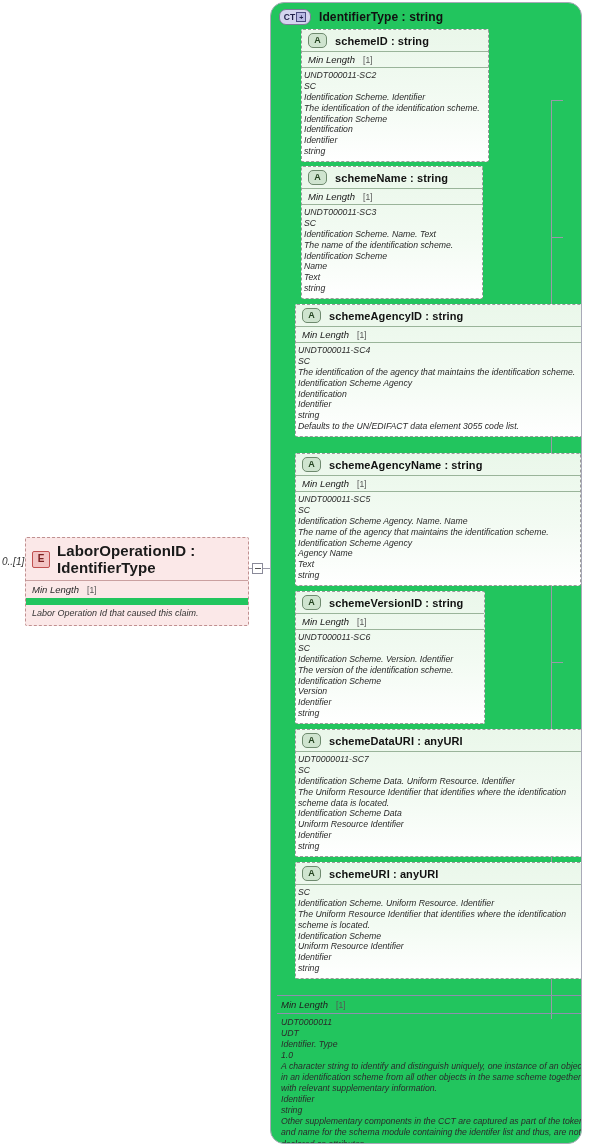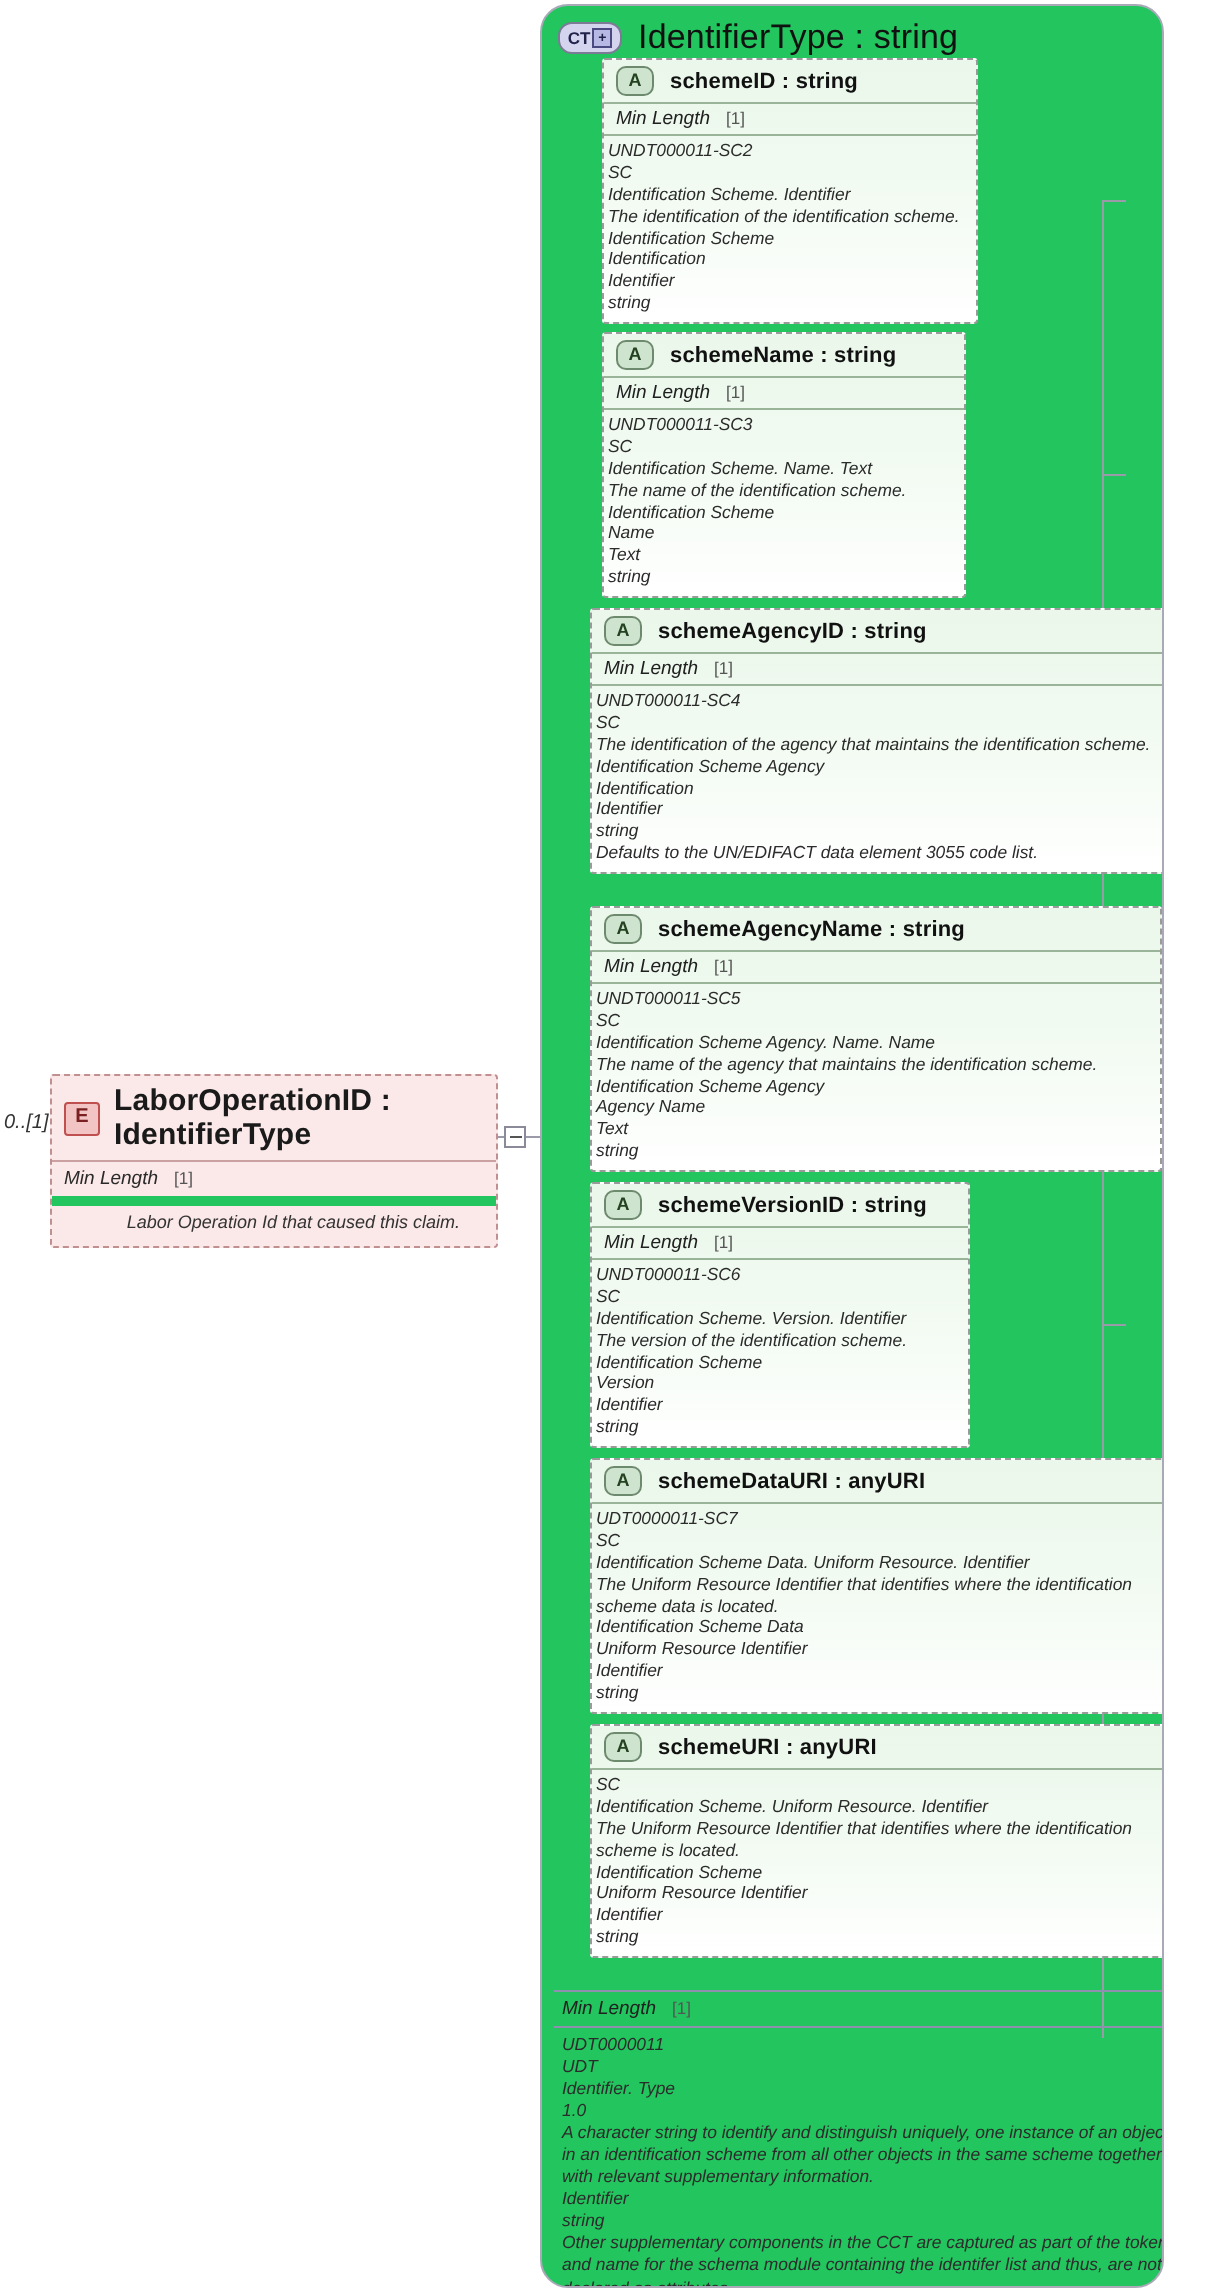--- a/index.html
+++ b/index.html
@@ -35,23 +35,23 @@
   #element-node .node-title{
     font-size:15px;font-weight:bold;color:#1a1a1a;letter-spacing:.1px;
   }
   .facet-row{
     border-top:1px solid #caa0a0;
     padding:3px 6px 3px 6px;
     font-size:9.5px;font-style:italic;color:#2a2a2a;
   }
   .facet-row .facet-card{font-style:normal;color:#555;padding-left:8px;font-size:8.5px;}
   .doc-block{
-    border-top:5px solid #22c55e;
+    border-top:7px solid #22c55e;
     padding:3px 18px 5px 6px;
-    font-size:9px;font-style:italic;color:#333;line-height:1.28;text-align:right;
+    font-size:9px;font-style:italic;color:#333;line-height:1.28;
   }
   #cardinality{
     left:2px;top:556px;font-size:10px;font-style:italic;color:#333;
   }
 
   
   #expand-box{
     left:252px;top:563px;width:11px;height:11px;
     border:1px solid #8a8a99;background:#ffffff;box-sizing:border-box;
     display:flex;align-items:center;justify-content:center;
@@ -82,21 +82,21 @@
     background:#d4d4ef;
     border-radius:7px;
     display:flex;align-items:center;justify-content:center;gap:1px;
     font-size:8.5px;font-weight:bold;color:#21214a;line-height:1;
   }
   .icon-ct .plus-sq{
     width:8px;height:8px;border:1px solid #4a4a80;background:#b8b8e4;
     display:flex;align-items:center;justify-content:center;
     font-size:7px;line-height:1;color:#21214a;
   }
-  #type-title{font-size:17px;font-weight:normal;color:#111;letter-spacing:.1px;}
+  #type-title{font-size:12px;font-weight:bold;color:#111;letter-spacing:.1px;}
 
   
   #tree-vline{
     left:280px;top:97px;width:1px;height:919px;background:#9a9aa8;
   }
   .tree-branch{position:absolute;left:280px;width:12px;height:1px;background:#9a9aa8;}
 
   
   .attr-box{
     position:absolute;

